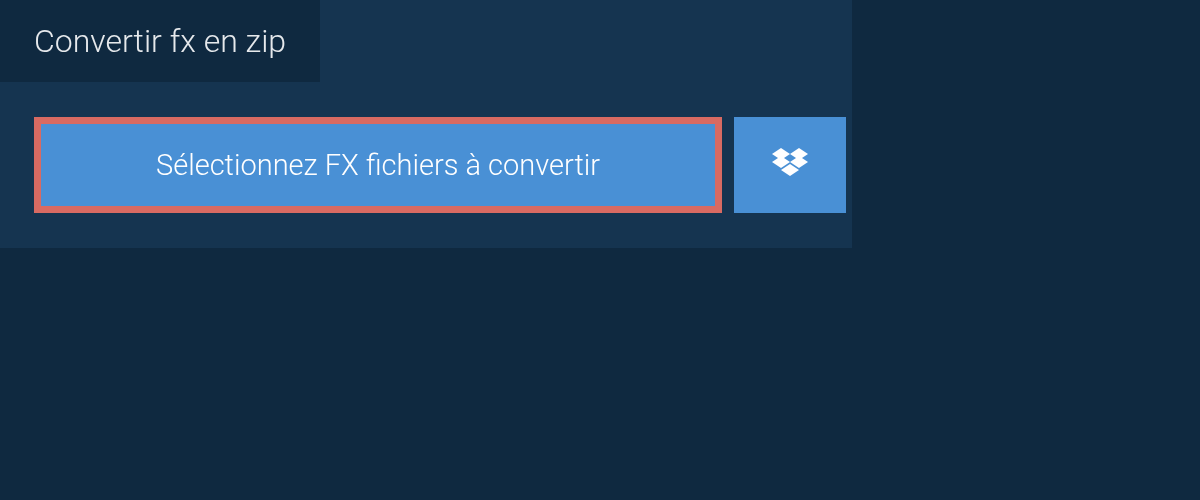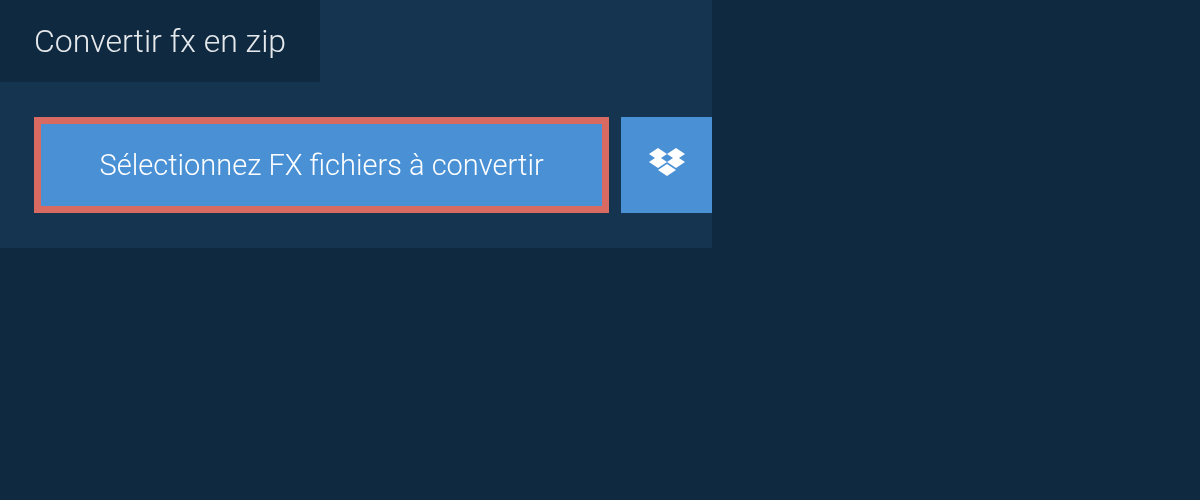--- a/index.html
+++ b/index.html
@@ -9,21 +9,21 @@
     }
     body {
       background-color: #0f2940;
       font-family: -apple-system, BlinkMacSystemFont, "Segoe UI", Roboto, Helvetica, Arial, sans-serif;
       width: 1200px;
       height: 500px;
       overflow: hidden;
     }
     .panel {
       background-color: #153450;
-      width: 712px;
+      width: 852px;
       padding: 0 0 35px 0;
       position: relative;
     }
     .tab {
       background-color: #0f2940;
       display: inline-block;
       padding: 22px 34px;
       color: #e6e9ec;
       font-size: 32px;
       font-weight: 300;

